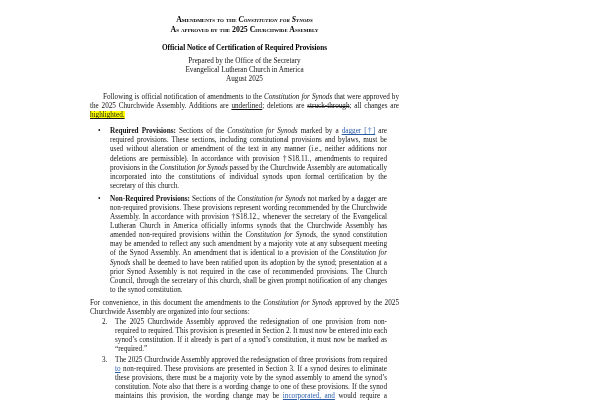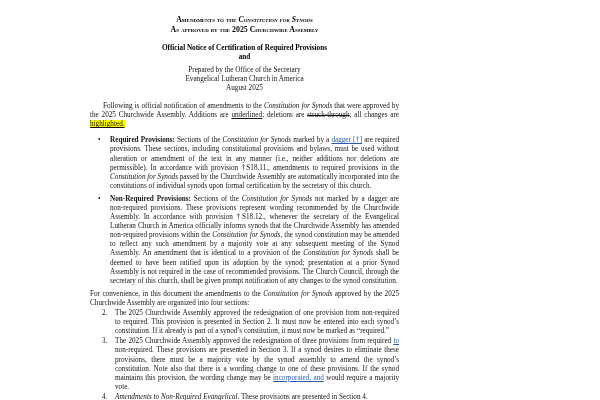--- a/index.html
+++ b/index.html
@@ -9,21 +9,21 @@
     font-family:"Liberation Serif","DejaVu Serif",serif;
     color:#141414;font-size:7.2px;line-height:9.1px;
   }
   .doc-title{font-weight:700;font-variant:small-caps;text-align:center;font-size:7.8px;line-height:9.8px;color:#000;}
   .head{margin-bottom:9px;}
   .notice{font-weight:700;text-align:center;color:#000;margin-bottom:4px;}
   .prepared{text-align:center;margin-bottom:9px;}
   p.body{margin:0 0 7px 0;text-align:justify;}
   p.tight{margin-bottom:1px;}
   .indent{text-indent:13px;}
-  .li{text-align:justify;margin:0 0 1px 0;}
+  .li{text-align:justify;margin:0 12px 1px 0;}
   .li.bullet{padding-left:20px;text-indent:-12px;}
   .li.bullet .marker{display:inline-block;width:12px;text-indent:0;}
   .li.bullet{margin-bottom:4px;}
   .li.num{padding-left:25px;text-indent:-13px;}
   .li.num .marker{display:inline-block;width:13px;text-indent:0;}
   .gap-after{margin-bottom:6px;}
   
   .r-i{font-style:italic;}
   .r-b{font-weight:700;}
   .r-u{text-decoration:underline;}
@@ -36,21 +36,20 @@
 
 <div class="page">
 
   <div class="head">
     <div class="doc-title"><span>Amendments to the </span><span class="r-i">Constitution for Synods</span></div>
     <div class="doc-title"><span>As approved by the </span><span class="r-b">2025</span><span> Churchwide Assembly</span></div>
   </div>
 
   <div class="notice">
     <div><span>Official Notice of Certification of Required Provisions</span></div>
-    <div><span>and</span></div>
   </div>
 
   <div class="prepared">
     <div><span>Prepared by the Office of the Secretary</span></div>
     <div><span>Evangelical Lutheran Church in America</span></div>
     <div><span>August 2025</span></div>
   </div>
 
   <p class="body indent"><span>Following is official notification of amendments to the </span><span class="r-i">Constitution for Synods</span><span> that were approved by the 2025 Churchwide Assembly. Additions are </span><span class="r-u">underlined</span><span>; deletions are </span><span class="r-strike">struck-through</span><span>; all changes are </span><span class="r-hl">highlighted.</span></p>
 

